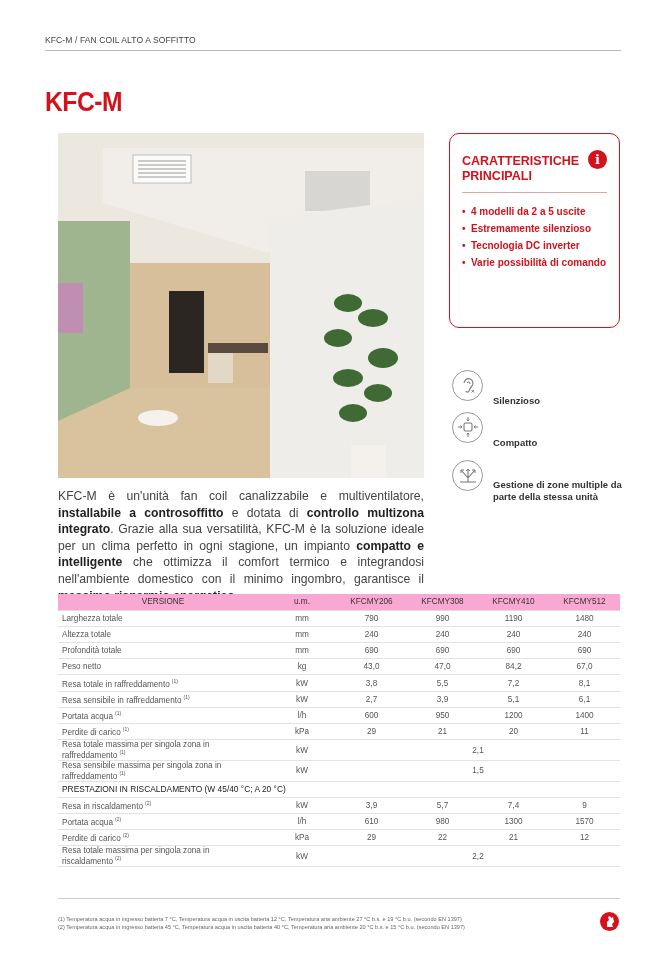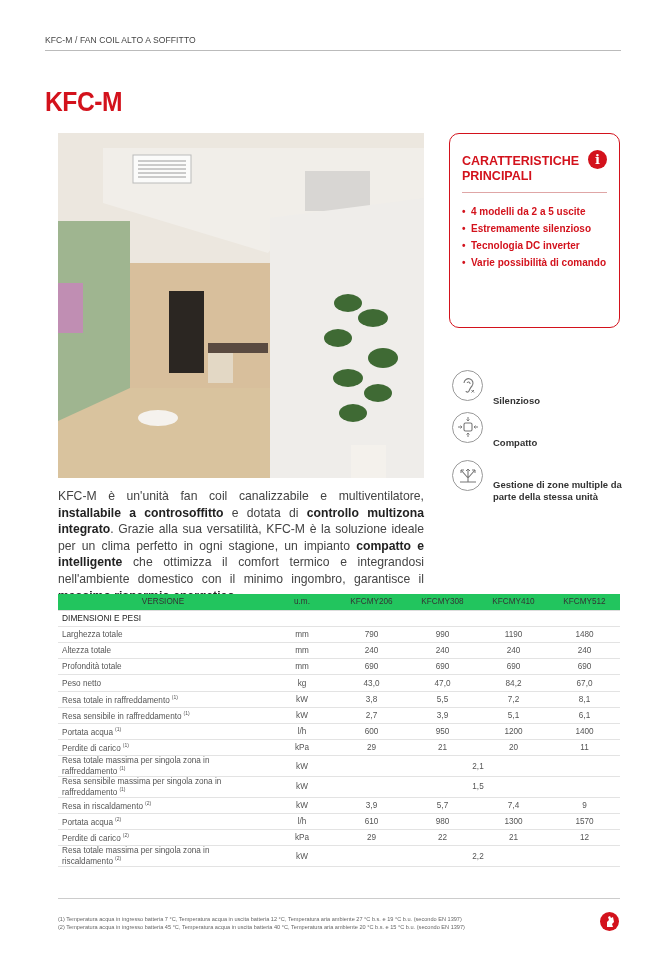--- a/index.html
+++ b/index.html
@@ -15,21 +15,21 @@
   .features ul { list-style: none; }
   .features li { font-size: 10px; font-weight: bold; color: #d3121c; line-height: 17px; padding-left: 9px; position: relative; }
   .features li::before { content: "•"; position: absolute; left: 0; }
   .perk { position: absolute; left: 452px; display: flex; align-items: center; }
   .perk-icon { width: 31px; height: 31px; border: 1px solid #999; border-radius: 50%; display: flex; align-items: center; justify-content: center; margin-right: 10px; }
   .perk-label { font-size: 9.5px; color: #333; font-weight: bold; line-height: 12px; margin-top: 32px; }
   .description { position: absolute; left: 58px; top: 488px; width: 366px; font-size: 12.2px; line-height: 16.6px; color: #444; text-align: justify; }
   .description b { color: #222; }
   table.specs { position: absolute; left: 58px; top: 594px; width: 562px; border-collapse: collapse; font-size: 8.2px; color: #555; }
   table.specs td, table.specs th { height: 16.2px; border-bottom: 1px solid #e3e3e3; padding: 0 4px; font-weight: normal; }
-  table.specs thead th { background: #22c55e; color: #333; font-size: 8.2px; text-align: center; border-bottom: 1px solid #ddd; }
+  table.specs thead th { background: #f9a8d4; color: #333; font-size: 8.2px; text-align: center; border-bottom: 1px solid #ddd; }
   .sec td { color: #222; font-weight: bold; font-size: 8.4px; }
   td.c { text-align: center; }
   .sup { font-size: 5px; vertical-align: super; margin-left: 2px; }
   .notes { position: absolute; left: 58px; top: 915px; font-size: 5.6px; color: #666; line-height: 8px; }
   .bottom-rule { position: absolute; left: 58px; top: 898px; width: 562px; height: 1px; background: #ccc; }
   .brand-badge { position: absolute; left: 600px; top: 912px; width: 19px; height: 19px; border-radius: 50%; background: #d3121c; }
 </style>
 </head>
 <body>
 
@@ -121,23 +121,20 @@
     <tr>
       <th style="width:210px">VERSIONE</th>
       <th style="width:68px">u.m.</th>
       <th>KFCMY206</th>
       <th>KFCMY308</th>
       <th>KFCMY410</th>
       <th>KFCMY512</th>
     </tr>
   </thead>
   <tbody id="specs-body">
-      <tr class="sec">
-        <td colspan="6">DIMENSIONI E PESI</td>
-      </tr>
       <tr>
         <td><span>Larghezza totale</span></td>
         <td class="c">mm</td>
         <td class="c">790</td>
         <td class="c">990</td>
         <td class="c">1190</td>
         <td class="c">1480</td>
       </tr>
       <tr>
         <td><span>Altezza totale</span></td>
@@ -198,20 +195,23 @@
       <tr>
         <td><span>Resa totale massima per singola zona in raffreddamento</span><span class="sup">(1)</span></td>
         <td class="c">kW</td>
         <td colspan="4" class="c">2,1</td>
       </tr>
       <tr>
         <td><span>Resa sensibile massima per singola zona in raffreddamento</span><span class="sup">(1)</span></td>
         <td class="c">kW</td>
         <td colspan="4" class="c">1,5</td>
       </tr>
+      <tr class="sec">
+        <td colspan="6">PRESTAZIONI IN RISCALDAMENTO (W 45/40 °C; A 20 °C)</td>
+      </tr>
       <tr>
         <td><span>Resa in riscaldamento</span><span class="sup">(2)</span></td>
         <td class="c">kW</td>
         <td class="c">3,9</td>
         <td class="c">5,7</td>
         <td class="c">7,4</td>
         <td class="c">9</td>
       </tr>
       <tr>
         <td><span>Portata acqua</span><span class="sup">(2)</span></td>

